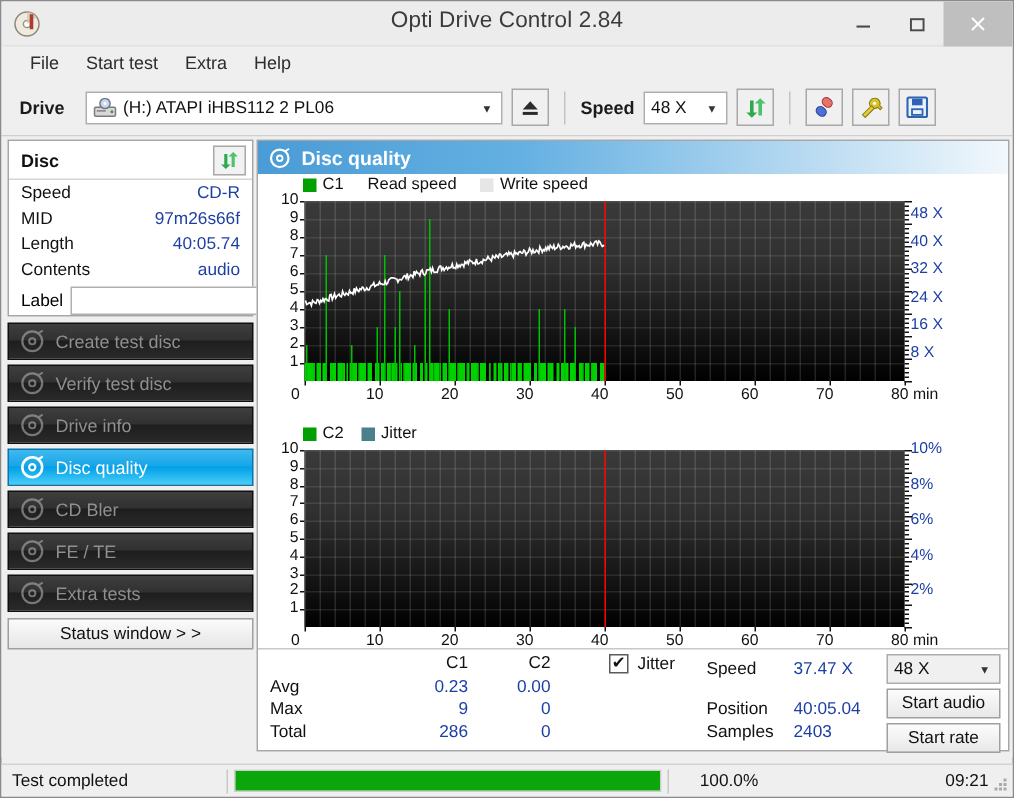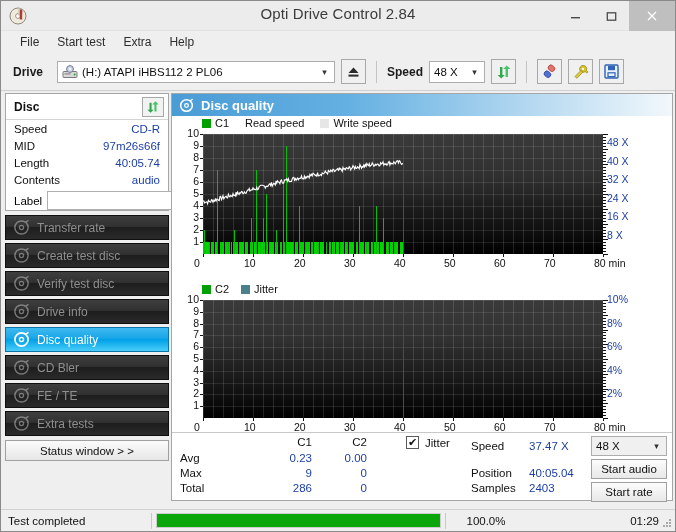--- a/index.html
+++ b/index.html
@@ -403,30 +403,20 @@
             <svg width="16" height="16" viewBox="0 0 18 18">
               <circle cx="9" cy="9" r="7.5" fill="#e2dc7a" stroke="#8e8820"></circle>
               <circle cx="9" cy="9" r="4.4" fill="#cfc85f" stroke="#8e8820" stroke-width=".6"></circle>
               <circle cx="9" cy="9" r="1.9" fill="#f7f5df" stroke="#8e8820" stroke-width=".6"></circle>
             </svg>
           </span>
         </div>
       </div>
 
       <div class="navlist">
-        <div class="navitem">
-          <span class="nicon">
-            <svg width="17" height="17" viewBox="0 0 18 18">
-                <circle cx="9" cy="9" r="7" fill="none" stroke="#bcbcbc" stroke-width="1.6"></circle>
-                <circle cx="9" cy="9" r="2.2" fill="none" stroke="#bcbcbc" stroke-width="1.4"></circle>
-                <path d="M13 3.6 L16.4 1.4" stroke="#bcbcbc" stroke-width="1.4"></path>
-              </svg>
-          </span>
-          <span>Transfer rate</span>
-        </div>
         <div class="navitem">
           <span class="nicon">
             <svg width="17" height="17" viewBox="0 0 18 18">
                 <circle cx="9" cy="9" r="7" fill="none" stroke="#bcbcbc" stroke-width="1.6"></circle>
                 <circle cx="9" cy="9" r="2.2" fill="none" stroke="#bcbcbc" stroke-width="1.4"></circle>
                 <path d="M13 3.6 L16.4 1.4" stroke="#bcbcbc" stroke-width="1.4"></path>
               </svg>
           </span>
           <span>Create test disc</span>
         </div>
@@ -940,21 +930,21 @@
   </div>
 
   <div id="statusbar">
     <span class="stext">Test completed</span>
     <span class="sepv"></span>
     <span class="progwrap">
       <span class="progfill" id="progfill" style="width: 100%;"></span>
     </span>
     <span class="sepv"></span>
     <span class="pct">100.0%</span>
-    <span class="time">01:29</span>
+    <span class="time">09:21</span>
     <span id="grip">
       <svg width="12" height="12" viewBox="0 0 12 12">
         <g fill="#a9a9a9">
           <rect x="9" y="9" width="2" height="2"></rect>
             <rect x="6" y="9" width="2" height="2"></rect>
             <rect x="9" y="6" width="2" height="2"></rect>
           <rect x="3" y="9" width="2" height="2"></rect>
             <rect x="6" y="6" width="2" height="2"></rect>
             <rect x="9" y="3" width="2" height="2"></rect>
         </g>

